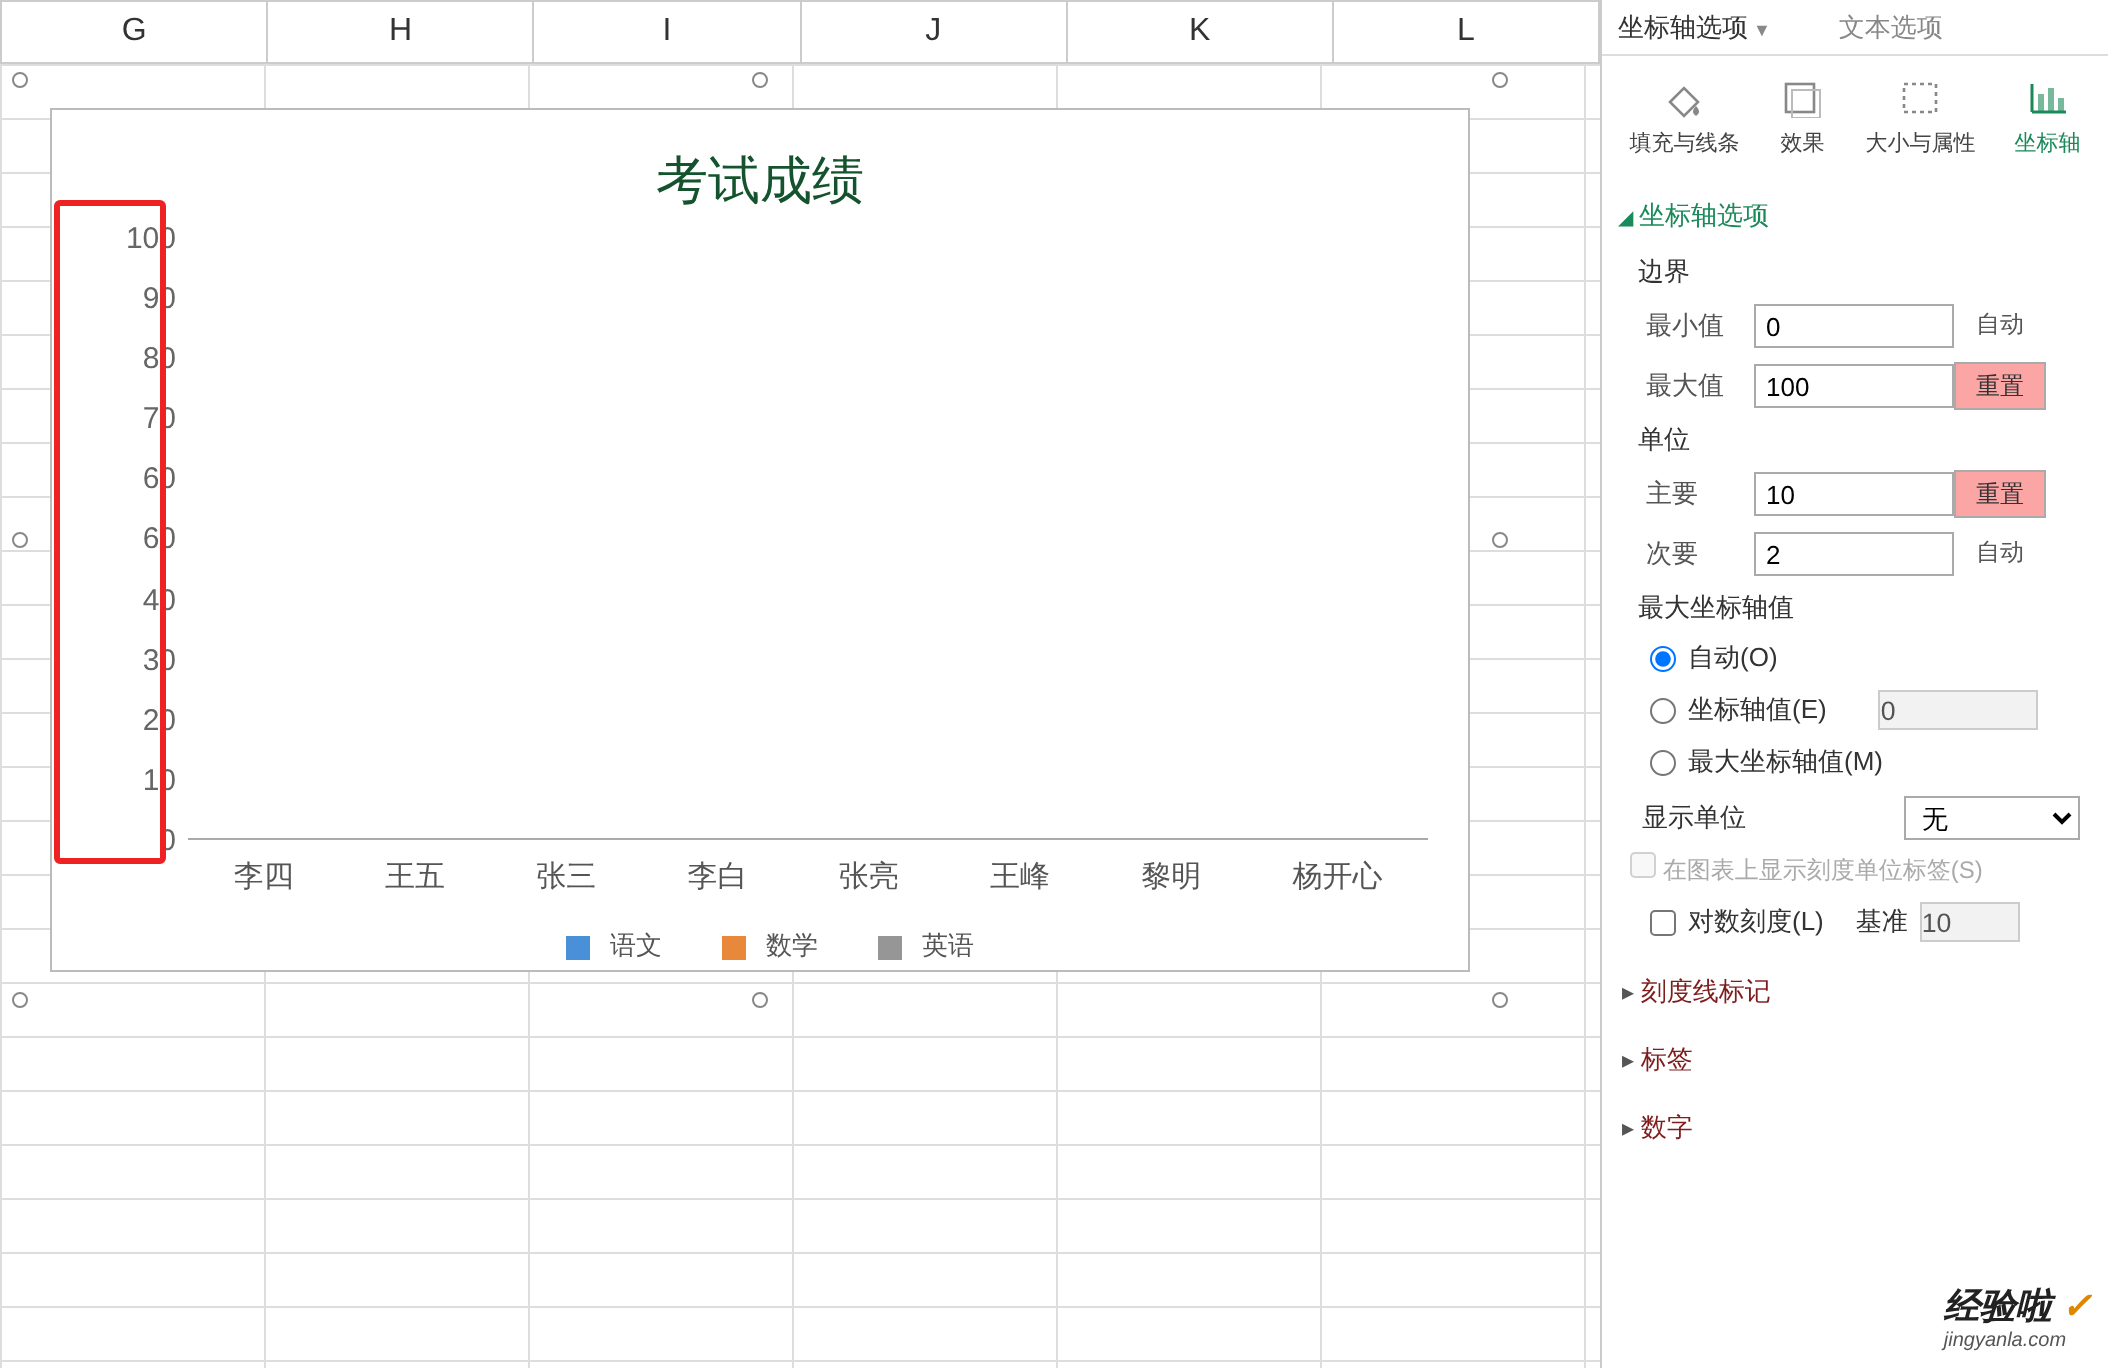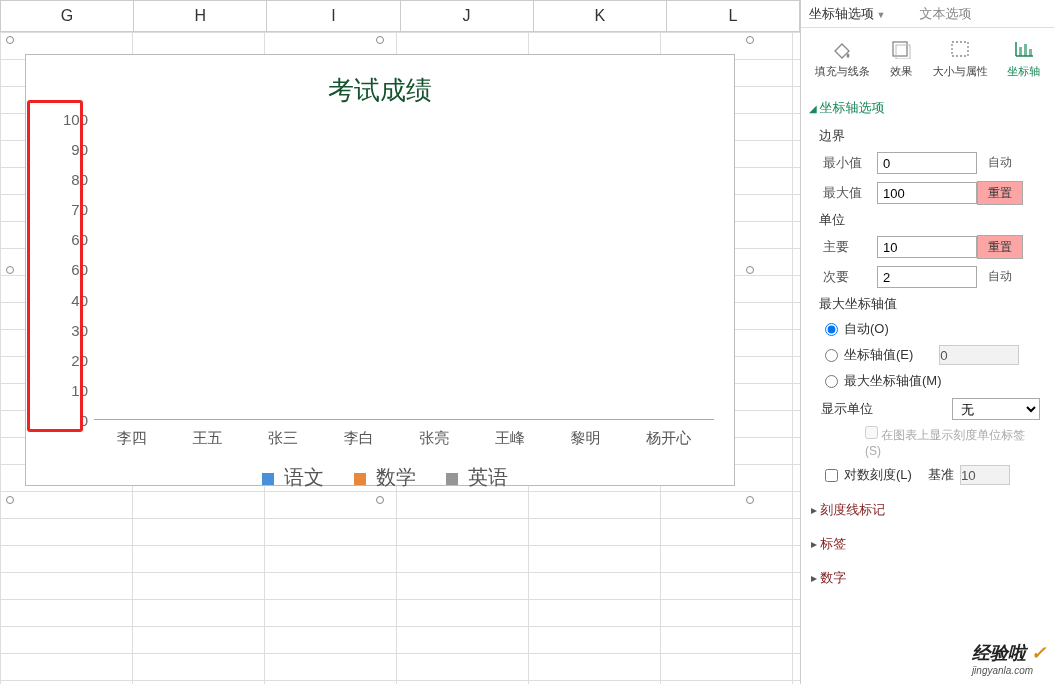--- a/index.html
+++ b/index.html
@@ -25,21 +25,21 @@
   .plot { position: relative; height: 330px; margin-left: 68px; margin-right: 20px; }
   .plot-area { position: absolute; left:0; top:0; right:0; bottom:30px; border-bottom: 1px solid #aaa; }
   .y-labels { position:absolute; left:-46px; top:-9px; bottom:21px; width:40px; display:flex; flex-direction:column-reverse; justify-content:space-between; text-align:right; font-size:15px; color:#666;}
   .bars { position:absolute; left:0; right:0; bottom:0; top:0; display:flex; align-items:flex-end; justify-content:space-around;}
   .group { display:flex; align-items:flex-end; gap:4px;}
   .bar { width: 18px; }
   .bar.s0 { background:#4a90d9; }
   .bar.s1 { background:#e8883b; }
   .bar.s2 { background:#969696; }
   .x-labels { position:absolute; left:0; right:0; bottom:0; height:24px; display:flex; justify-content:space-around; align-items:center; font-size:15px; color:#555;}
-  .legend { text-align:center; padding: 14px 0 0 0; font-size:20px; color:#555;}
+  .legend { text-align:center; padding: 14px 0 0 0; font-size:13px; color:#555;}
   .legend span { display:inline-block; margin: 0 10px;}
   .sw { display:inline-block; width:12px; height:12px; margin-right:6px; vertical-align:middle;}
 
   
   .redbox { position:absolute; border:3px solid #e22; border-radius:3px; }
   .red-axis { left: 27px; top: 100px; width: 56px; height: 332px;}
   .red-btn { left: 995px; top: 22px; width: 50px; height: 60px;}
   .arrow-svg { position:absolute; }
 
   
@@ -62,21 +62,21 @@
   .sub-label { margin: 6px 0 6px 4px; color:#333;}
   .field-row { display:flex; align-items:center; margin: 6px 0 6px 8px; gap:0;}
   .field-row label { width: 54px; color:#555;}
   .field-row input[type=text] { width: 100px; height:22px; border:1px solid #aaa; padding: 2px 5px; font-size:13px;}
   .field-row .btn { width: 46px; height: 24px; border:1px solid #aaa; background:#fca5a5; font-size:12px; text-align:center; line-height:22px; cursor:pointer;}
   .field-row .btn.auto { border:none; background:transparent; color:#555; cursor:default;}
   .radio-row, .check-row { display:flex; align-items:center; margin: 7px 0 7px 10px; gap:6px; color:#333;}
   .radio-row input[type=text] { width: 80px; height:20px; border:1px solid #ccc; background:#f2f2f2; margin-left: 20px;}
   .select-row { display:flex; align-items:center; justify-content:space-between; margin: 8px 0 6px 6px; gap: 20px;}
   .select { width: 88px; height: 22px; border:1px solid #aaa; background:#fff; padding:2px 4px; font-size:13px;}
-  .disabled-check { color:#aaa; margin-left: 50px; margin-top:4px; font-size:12px;}
+  .disabled-check { color:#aaa; margin-top:4px; font-size:12px;}
   .watermark { position:absolute; right: 8px; bottom: 8px; font-size:18px; font-weight:bold; font-style:italic; color:#222;}
   .watermark .ok { color: #d80;}
   .watermark .sub { display:block; font-size:10px; font-weight:normal; font-style:italic; color:#555;}
 </style>
 </head>
 <body>
 
 <div class="col-headers">
   <div class="col-cell">G</div>
   <div class="col-cell">H</div>

